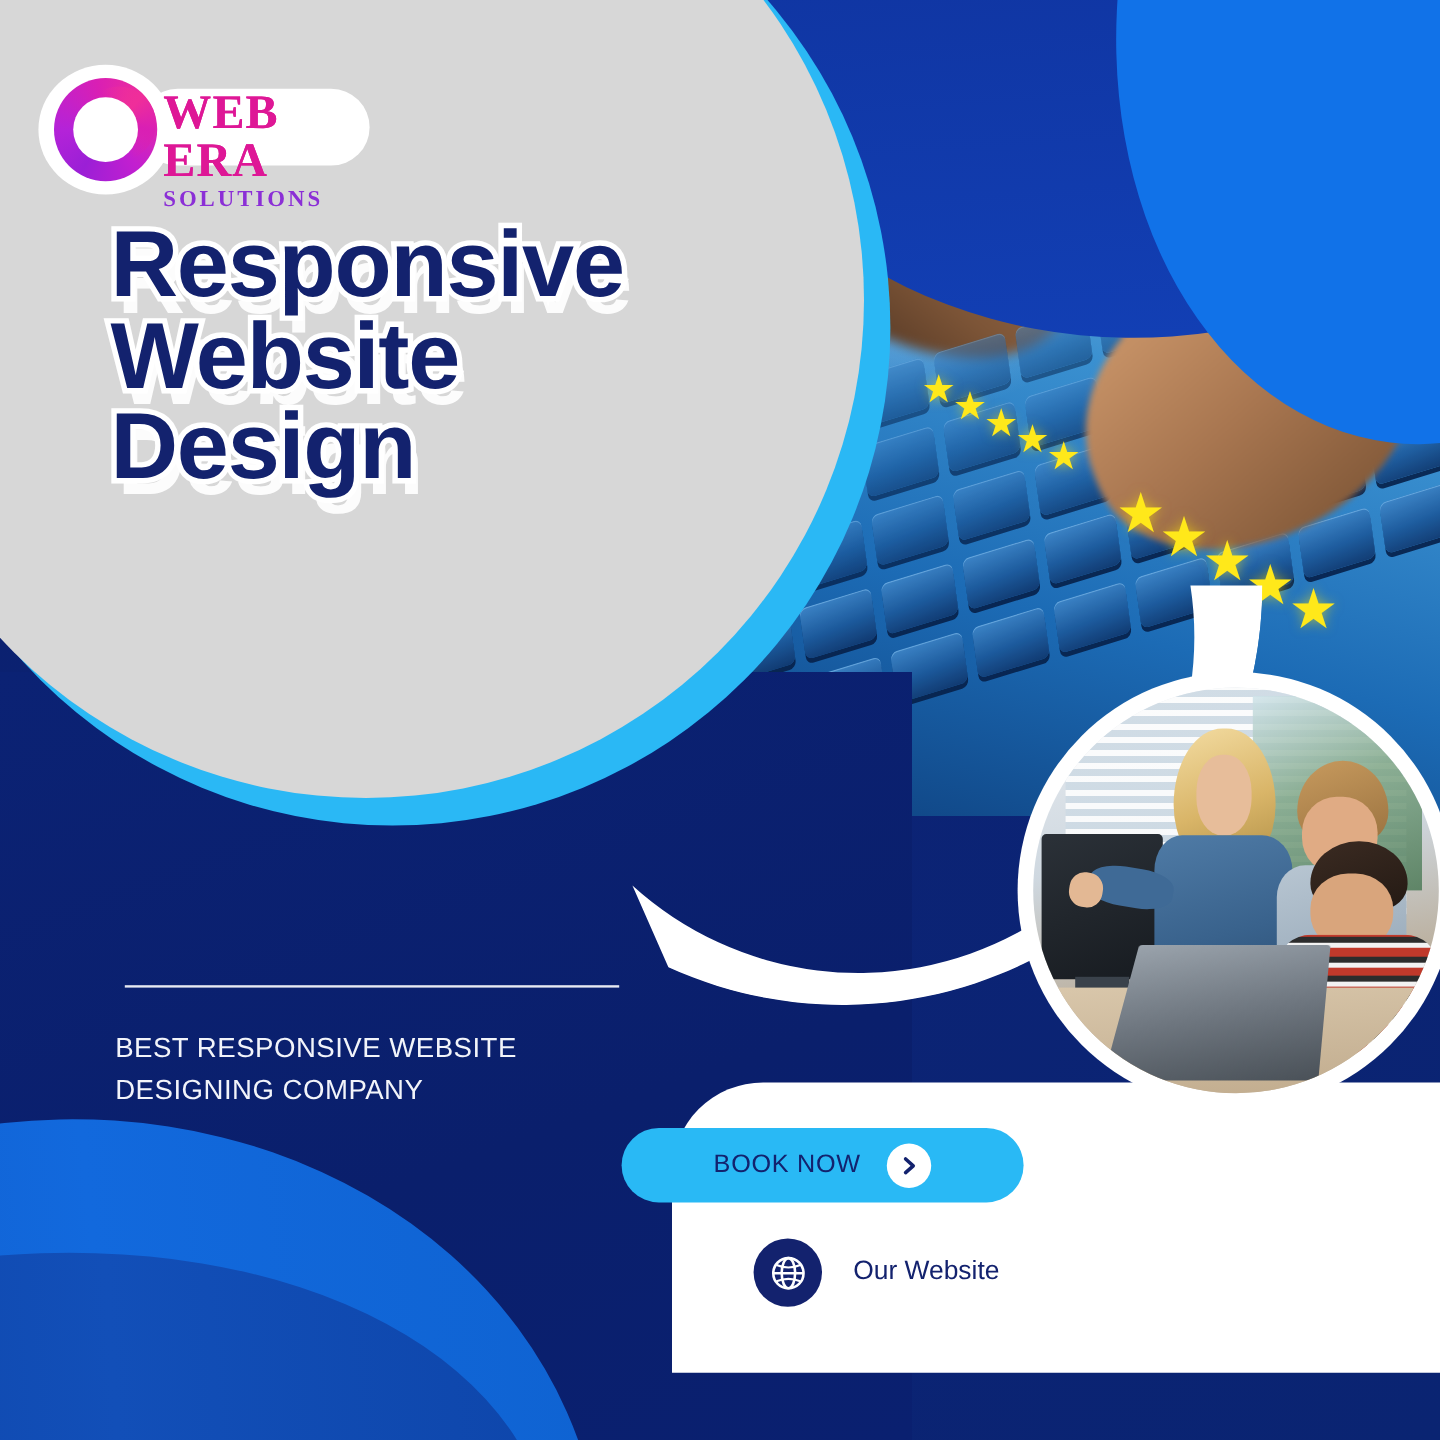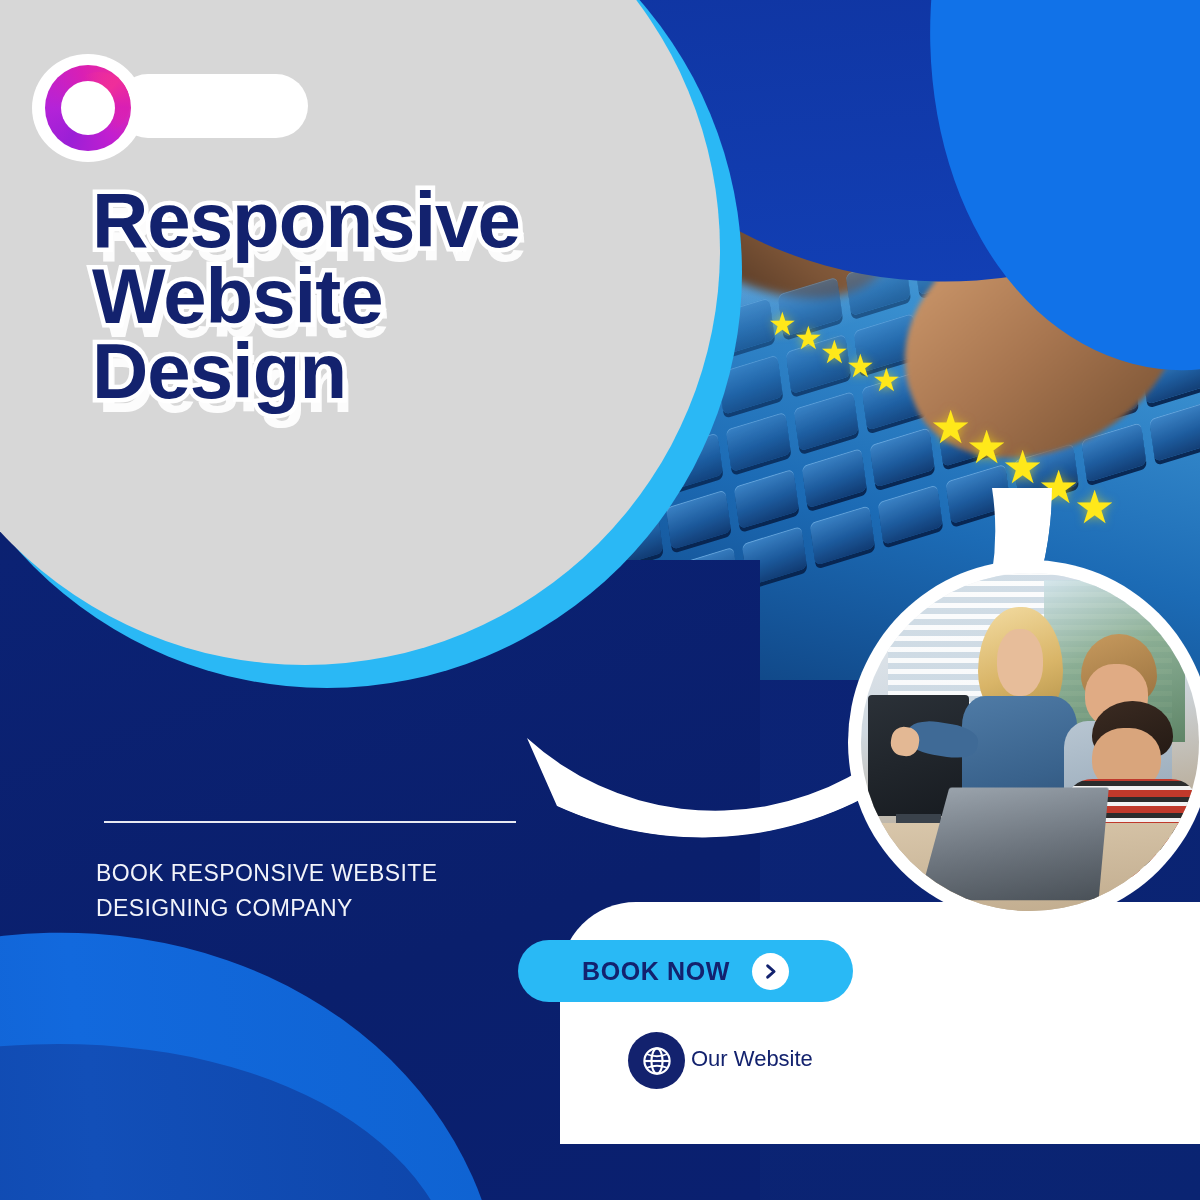--- a/index.html
+++ b/index.html
@@ -566,42 +566,42 @@
     border-radius: 31px;
     display: flex;
     align-items: center;
     justify-content: center;
     gap: 22px;
     cursor: pointer;
     border: none;
   }
   .book-btn-label {
     color: #13226e;
-    font-size: 25px;
-    font-weight: bold;
+    font-size: 21px;
+    font-weight: normal;
     letter-spacing: 0.6px;
   }
   .book-btn-arrow {
     width: 37px;
     height: 37px;
     border-radius: 50%;
     background: #ffffff;
     display: flex;
     align-items: center;
     justify-content: center;
   }
 
   
   .site-row {
     position: absolute;
     left: 628px;
     top: 1032px;
     display: flex;
     align-items: center;
-    gap: 6px;
+    gap: 26px;
   }
   .globe-circle {
     width: 57px;
     height: 57px;
     border-radius: 50%;
     background: #13226e;
     display: flex;
     align-items: center;
     justify-content: center;
     flex: 0 0 auto;
@@ -765,34 +765,38 @@
 
   <div class="cyan-ring"></div>
   <div class="gray-circle"></div>
 
   <div class="logo">
     <div class="logo-pill"></div>
     <div class="logo-mark">
       <div class="logo-ring-outer"></div>
       <div class="logo-ring-accent"></div>
       <div class="logo-ring-inner"></div>
+    </div>
+    <div class="logo-text">
+      <div class="logo-name">WEB ERA</div>
+      <div class="logo-sub">SOLUTIONS</div>
     </div>
   </div>
 
   <div class="headline-wrap">
     <div class="headline-ghost">Responsive
 Website
 Design</div>
     <div class="headline">Responsive
 Website
 Design</div>
   </div>
 
   <div class="divider"></div>
-  <div class="tagline">BOOK RESPONSIVE WEBSITE
+  <div class="tagline">BEST RESPONSIVE WEBSITE
 DESIGNING COMPANY</div>
 
   <div class="footer-panel"></div>
 
   <div class="team-circle">
     <div class="team-photo">
       <div class="tp-window"></div>
       <div class="tp-glass"></div>
       <div class="tp-monitor"></div>
       <div class="tp-woman">

